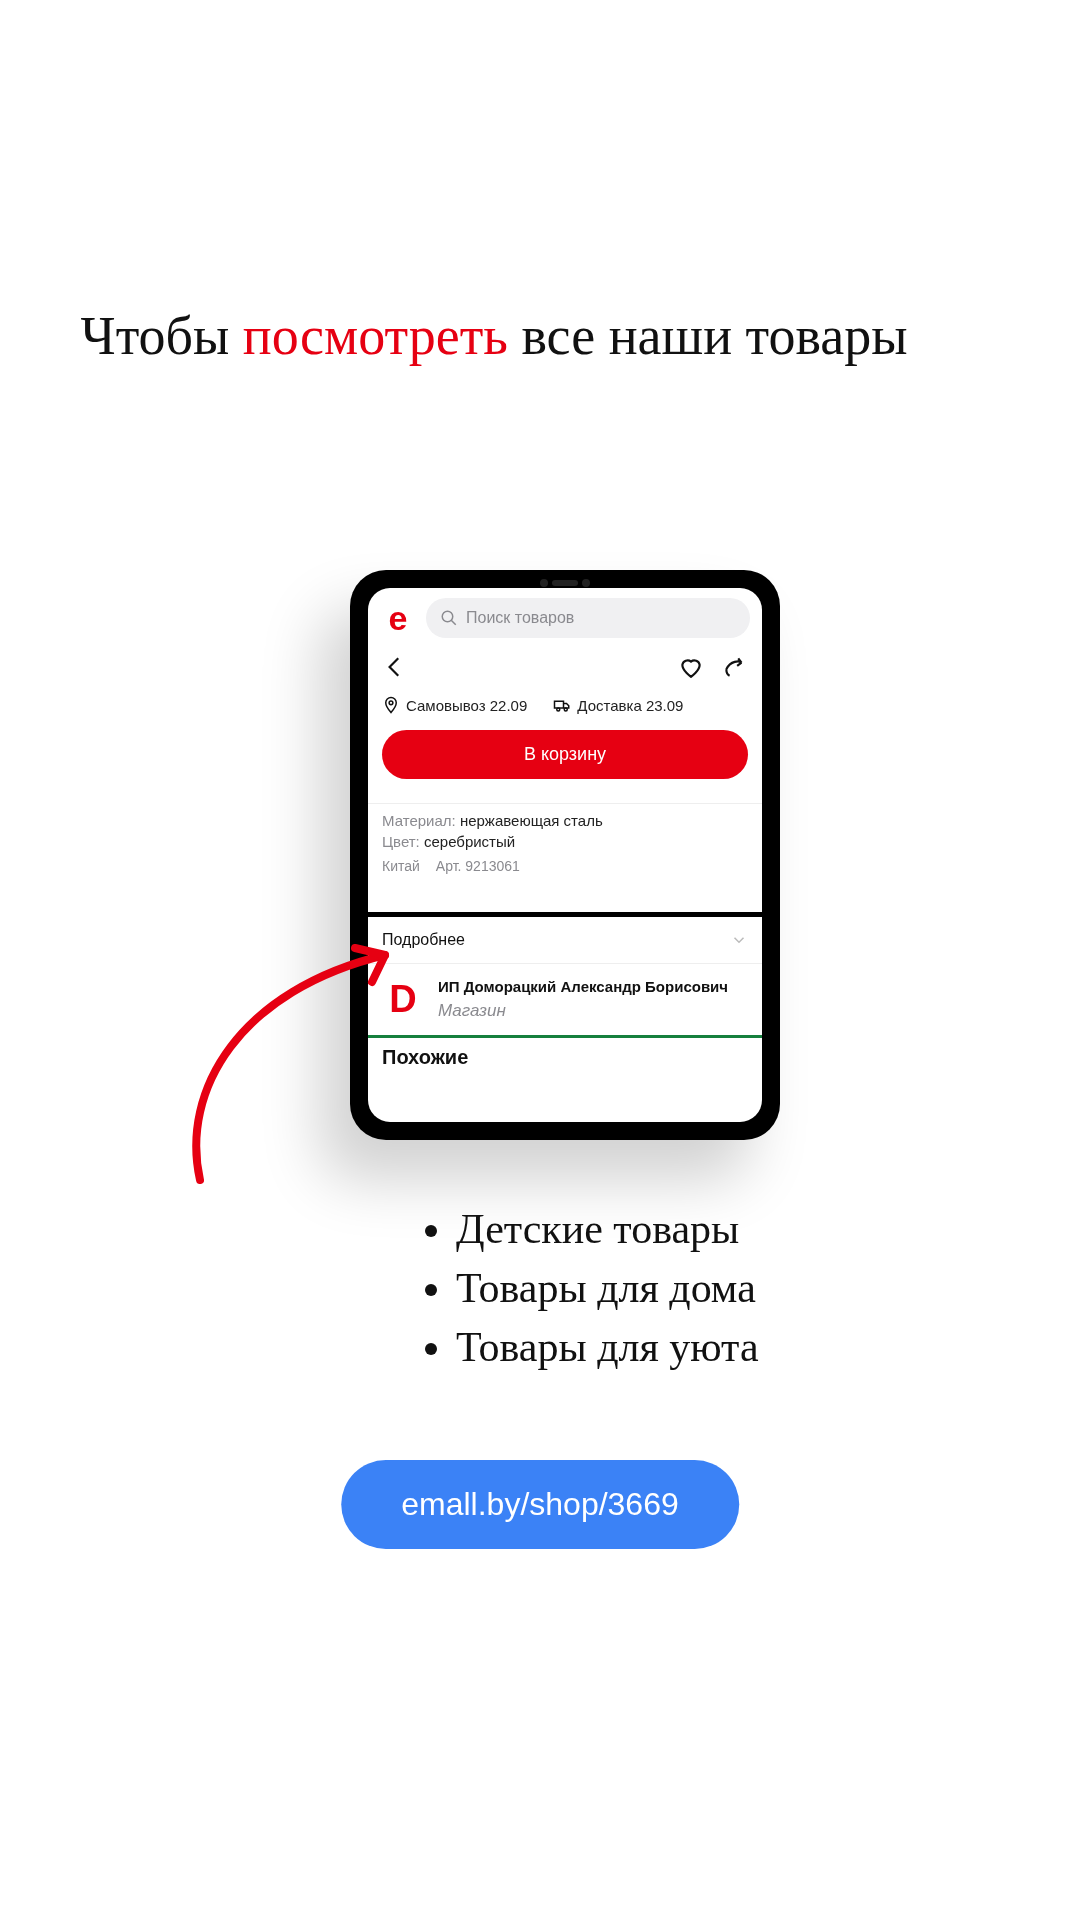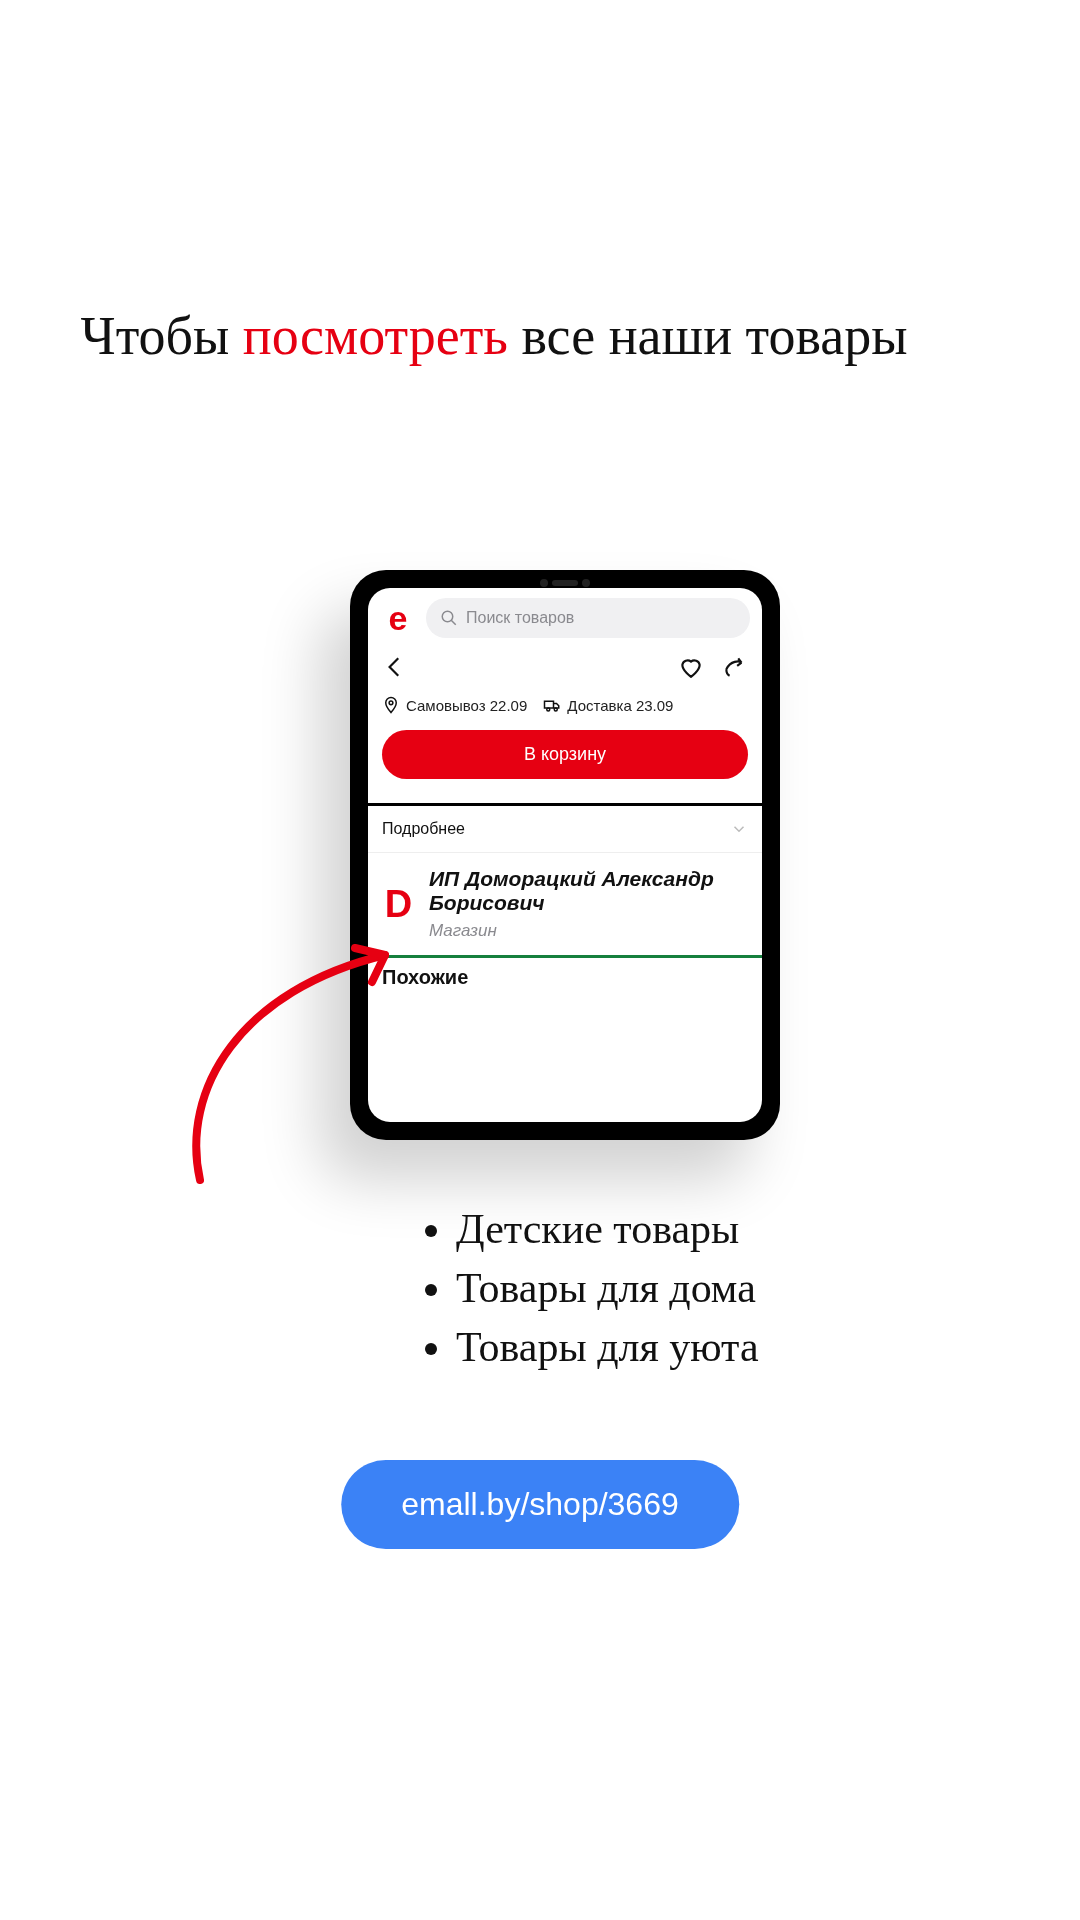--- a/index.html
+++ b/index.html
@@ -75,21 +75,21 @@
     font-size: 16px;
   }
   .mag { width:18px; height:18px; }
   .navrow {
     display:flex; align-items:center; justify-content:space-between;
     padding: 8px 14px 6px 14px;
   }
   .navrow .right { display:flex; gap:18px; }
   .icon { width:26px; height:26px; stroke:#111; fill:none; stroke-width:2; }
   .delivery {
-    display:flex; gap:16px; padding: 10px 14px 12px 14px;
+    display:flex; gap:26px; padding: 10px 14px 12px 14px;
     font-size: 15px; color:#222;
   }
   .delivery .chip { display:flex; align-items:center; gap:6px; }
   .delivery svg { width:18px; height:18px; stroke:#111; fill:none; stroke-width:2; }
   .cart-btn {
     margin: 4px 14px 24px 14px;
     background: #e60012;
     color:#fff;
     text-align:center;
     border-radius: 26px;
@@ -100,38 +100,39 @@
   .specs {
     padding: 8px 14px 10px 14px;
     font-size: 15px;
     color:#222;
     border-top: 1px solid #eee;
   }
   .specs .muted { color:#8a8a8f; }
   .specs .row { margin-bottom:4px; }
   .origin { display:flex; gap:16px; color:#8a8a8f; font-size:14px; margin-top:8px; }
   .more {
-    border-top:3px solid #000000;
+    border-top:5px solid #000000;
     padding: 14px;
     display:flex; justify-content:space-between; align-items:center;
     font-size:16px;
+    margin-top:28px;
   }
   .store {
     border-top:1px solid #eee;
     padding: 14px;
     display:flex; gap:14px; align-items:center;
   }
   .store-logo {
     width:42px; height:42px;
     color:#e60012;
     font-family: Arial Black, Arial, sans-serif;
     font-weight:900; font-size:38px;
     display:flex; align-items:center; justify-content:center;
   }
-  .store-name { font-size:21px; font-weight:600;font-style:italic; }
+  .store-name { font-size:15px; font-weight:600; }
   .store-sub { font-size:17px; color:#8a8a8f; margin-top:6px;font-style:italic; }
   .similar {
     border-top:3px solid #15803d;
     padding: 8px 14px 0 14px;
     font-size:20px; font-weight:700;
   }
   
   .arrow {
     position:absolute;
     top: 930px; left: 160px;
@@ -213,20 +214,28 @@
             <path d="M14 10h4l3 3v3h-7"></path>
             <circle cx="7" cy="18" r="2"></circle>
             <circle cx="17" cy="18" r="2"></circle>
           </svg>
         <span>Доставка 23.09</span>
       </div>
     </div>
     <div class="cart-btn">
       <span>В корзину</span>
     </div>
+    <div class="specs">
+      <div class="row"><span class="muted">Материал:</span> <span>нержавеющая сталь</span></div>
+      <div class="row"><span class="muted">Цвет:</span> <span>серебристый</span></div>
+      <div class="origin">
+        <span>Китай</span>
+        <span><span>Арт.</span> <span>9213061</span></span>
+      </div>
+    </div>
     <div class="more">
       <span>Подробнее</span>
       <svg class="icon" style="width:18px;height:18px;stroke:#bbb" viewBox="0 0 24 24">
           <polyline points="6 9 12 15 18 9"></polyline>
         </svg>
     </div>
     <div class="store">
       <div class="store-logo">D</div>
       <div>
         <div class="store-name">ИП Доморацкий Александр Борисович</div>

